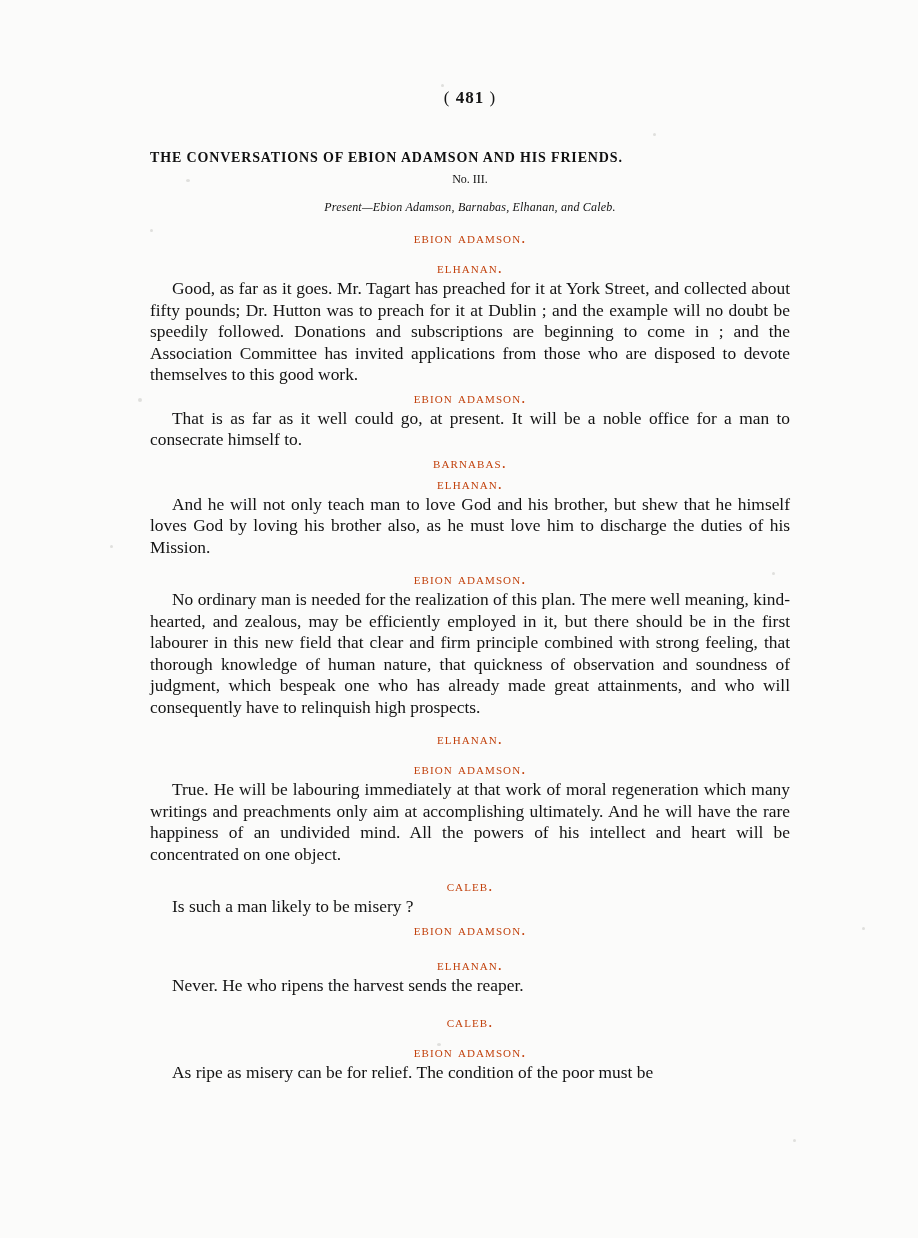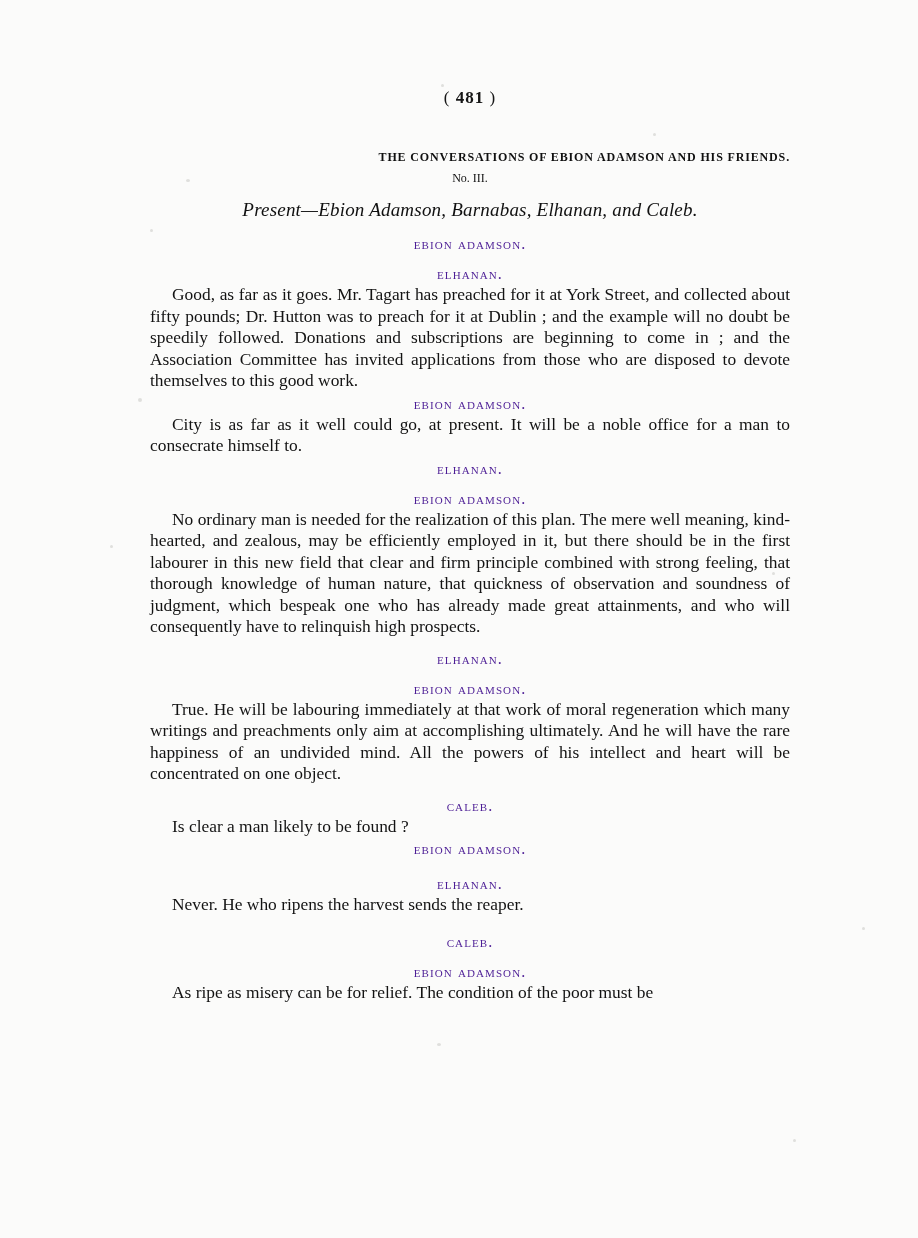--- a/index.html
+++ b/index.html
@@ -37,50 +37,50 @@
     font-size: 17px;
     letter-spacing: 1px;
     margin: 0 0 42px 0;
     font-weight: bold;
     color: #161616;
   }
   .folio .paren { font-weight: normal; }
 
   
   .article-title {
-    text-align: right;
-    font-size: 12px;
+    text-align: left;
+    font-size: 14px;
     font-weight: bold;
     letter-spacing: 0.85px;
     margin: 0 0 6px 0;
     color: #101010;
     text-transform: uppercase;
   }
   .article-number {
     text-align: center;
     font-size: 12px;
     margin: 0 0 13px 0;
     color: #111;
   }
   .present-line {
     text-align: center;
     font-style: italic;
-    font-size: 19px;
+    font-size: 12px;
     margin: 0 0 14px 0;
     color: #111;
     letter-spacing: 0.2px;
   }
 
   
   .speaker {
     text-align: center;
     margin: 3px 0 1px 0;
     font-size: 16px;
     letter-spacing: 1.1px;
-    color: #4c1d95;
+    color: #c2410c;
     font-variant: small-caps;
     text-transform: lowercase;
   }
   .speaker.sp-gap-top { margin-top: 12px; }
   .speaker.sp-gap-top-lg { margin-top: 17px; }
 
   
   p.speech {
     margin: 0 0 2px 0;
     font-size: 17.4px;
@@ -133,35 +133,37 @@
     <h1 class="article-title">THE CONVERSATIONS OF EBION ADAMSON AND HIS FRIENDS.</h1>
     <div class="article-number">No. III.</div>
     <div class="present-line">Present—Ebion Adamson, Barnabas, Elhanan, and Caleb.</div>
 
     <div class="speaker">Ebion Adamson.</div>
 
     <div class="speaker sp-gap-top">Elhanan.</div>
     <p class="speech">Good, as far as it goes.   Mr. Tagart has preached for it at York Street, and collected about fifty pounds; Dr. Hutton was to preach for it at Dublin ; and the example will no doubt be speedily followed.   Donations and subscriptions are beginning to come in ; and the Association Committee has invited applications from those who are disposed to devote themselves to this good work.</p>
 
     <div class="speaker">Ebion Adamson.</div>
-    <p class="speech">City is as far as it well could go, at present.   It will be a noble office for a man to consecrate himself to.</p>
+    <p class="speech">That is as far as it well could go, at present.   It will be a noble office for a man to consecrate himself to.</p>
 
+    <div class="speaker">Barnabas.</div>
 
     <div class="speaker">Elhanan.</div>
+    <p class="speech">And he will not only teach man to love God and his brother, but shew that he himself loves God by loving his brother also, as he must love him to discharge the duties of his Mission.</p>
 
     <div class="speaker sp-gap-top">Ebion Adamson.</div>
     <p class="speech">No ordinary man is needed for the realization of this plan.   The mere well meaning, kind-hearted, and zealous, may be efficiently employed in it, but there should be in the first labourer in this new field that clear and firm principle combined with strong feeling, that thorough knowledge of human nature, that quickness of observation and soundness of judgment, which bespeak one who has already made great attainments, and who will consequently have to relinquish high prospects.</p>
 
     <div class="speaker sp-gap-top">Elhanan.</div>
 
     <div class="speaker sp-gap-top">Ebion Adamson.</div>
     <p class="speech">True.   He will be labouring immediately at that work of moral regeneration which many writings and preachments only aim at accomplishing ultimately.   And he will have the rare happiness of an undivided mind. All the powers of his intellect and heart will be concentrated on one object.</p>
 
     <div class="speaker sp-gap-top">Caleb.</div>
-    <p class="speech tight">Is clear a man likely to be found ?</p>
+    <p class="speech tight">Is such a man likely to be misery ?</p>
 
     <div class="speaker">Ebion Adamson.</div>
 
     <div class="speaker sp-gap-top-lg">Elhanan.</div>
     <p class="speech">Never.   He who ripens the harvest sends the reaper.</p>
 
     <div class="speaker sp-gap-top-lg">Caleb.</div>
 
     <div class="speaker sp-gap-top">Ebion Adamson.</div>
     <p class="speech tight">As ripe as misery can be for relief.   The condition of the poor must be</p>

